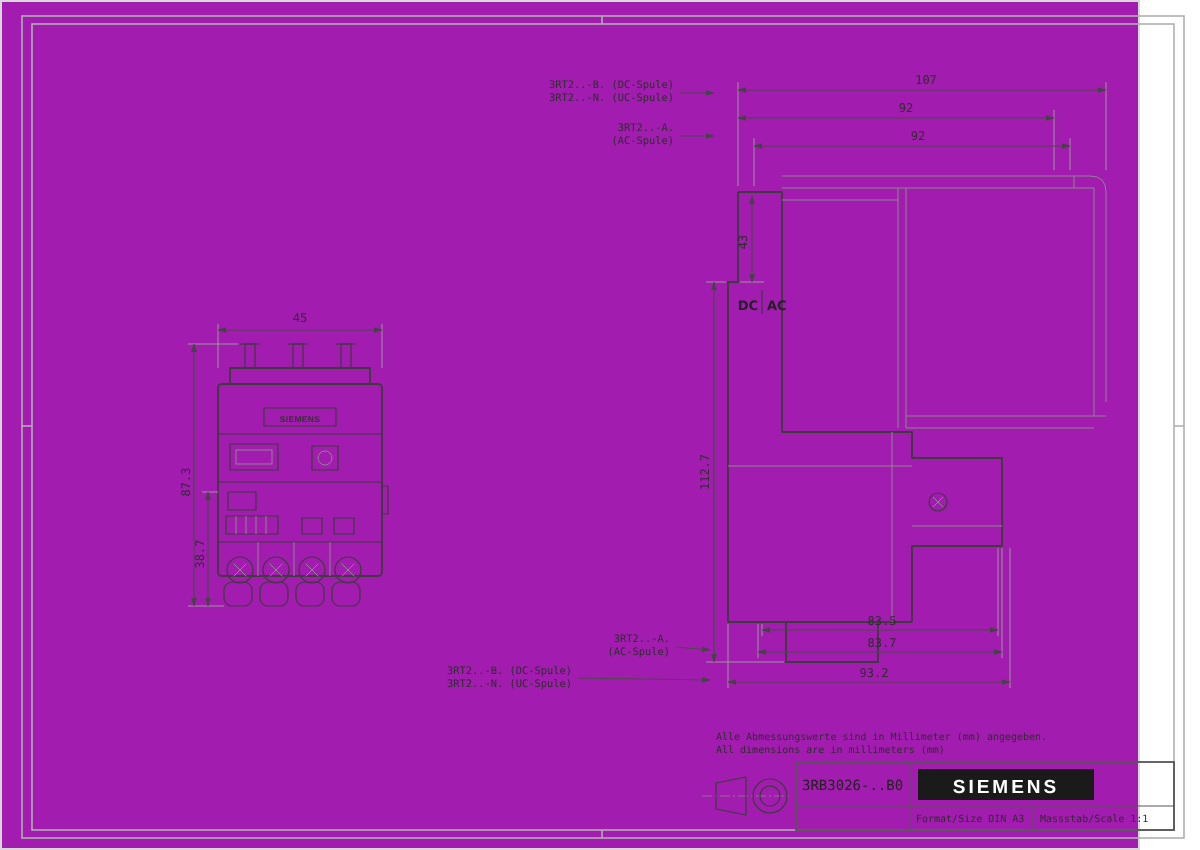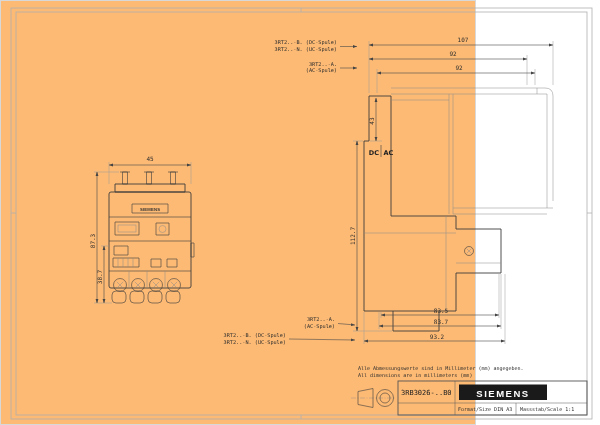--- a/index.html
+++ b/index.html
@@ -1,16 +1,16 @@
 <!DOCTYPE html>
 <html><head>
 <meta charset="utf-8">
 <style>
   html,body{margin:0;padding:0;background:#ffffff;}
-  .sheet{position:relative;width:476px;height:425px;background:#fdba74;border:1px solid #d8d8d8;box-sizing:border-box;font-family:"DejaVu Sans Mono",monospace;}
+  .sheet{position:relative;width:570px;height:425px;background:#a21caf;border:1px solid #d8d8d8;box-sizing:border-box;font-family:"DejaVu Sans Mono",monospace;}
   svg{display:block;}
   .frame{fill:none;stroke:#b0b0b0;stroke-width:.8;}
   .tick{stroke:#b0b0b0;stroke-width:.8;}
   .part{fill:none;stroke:#3c3c3c;stroke-width:.9;stroke-linejoin:round;}
   .part2{fill:none;stroke:#3c3c3c;stroke-width:.6;stroke-linejoin:round;}
   .thin{fill:none;stroke:#8a8a8a;stroke-width:.5;}
   .ext{stroke:#9a9a9a;stroke-width:.5;}
   .dim{stroke:#4a4a4a;stroke-width:.6;fill:none;marker-start:url(#arr);marker-end:url(#arr);}
   .lead{stroke:#4a4a4a;stroke-width:.6;fill:none;marker-end:url(#arr);}
   .dimtxt{font:6px "DejaVu Sans Mono",monospace;fill:#2e2e2e;}

